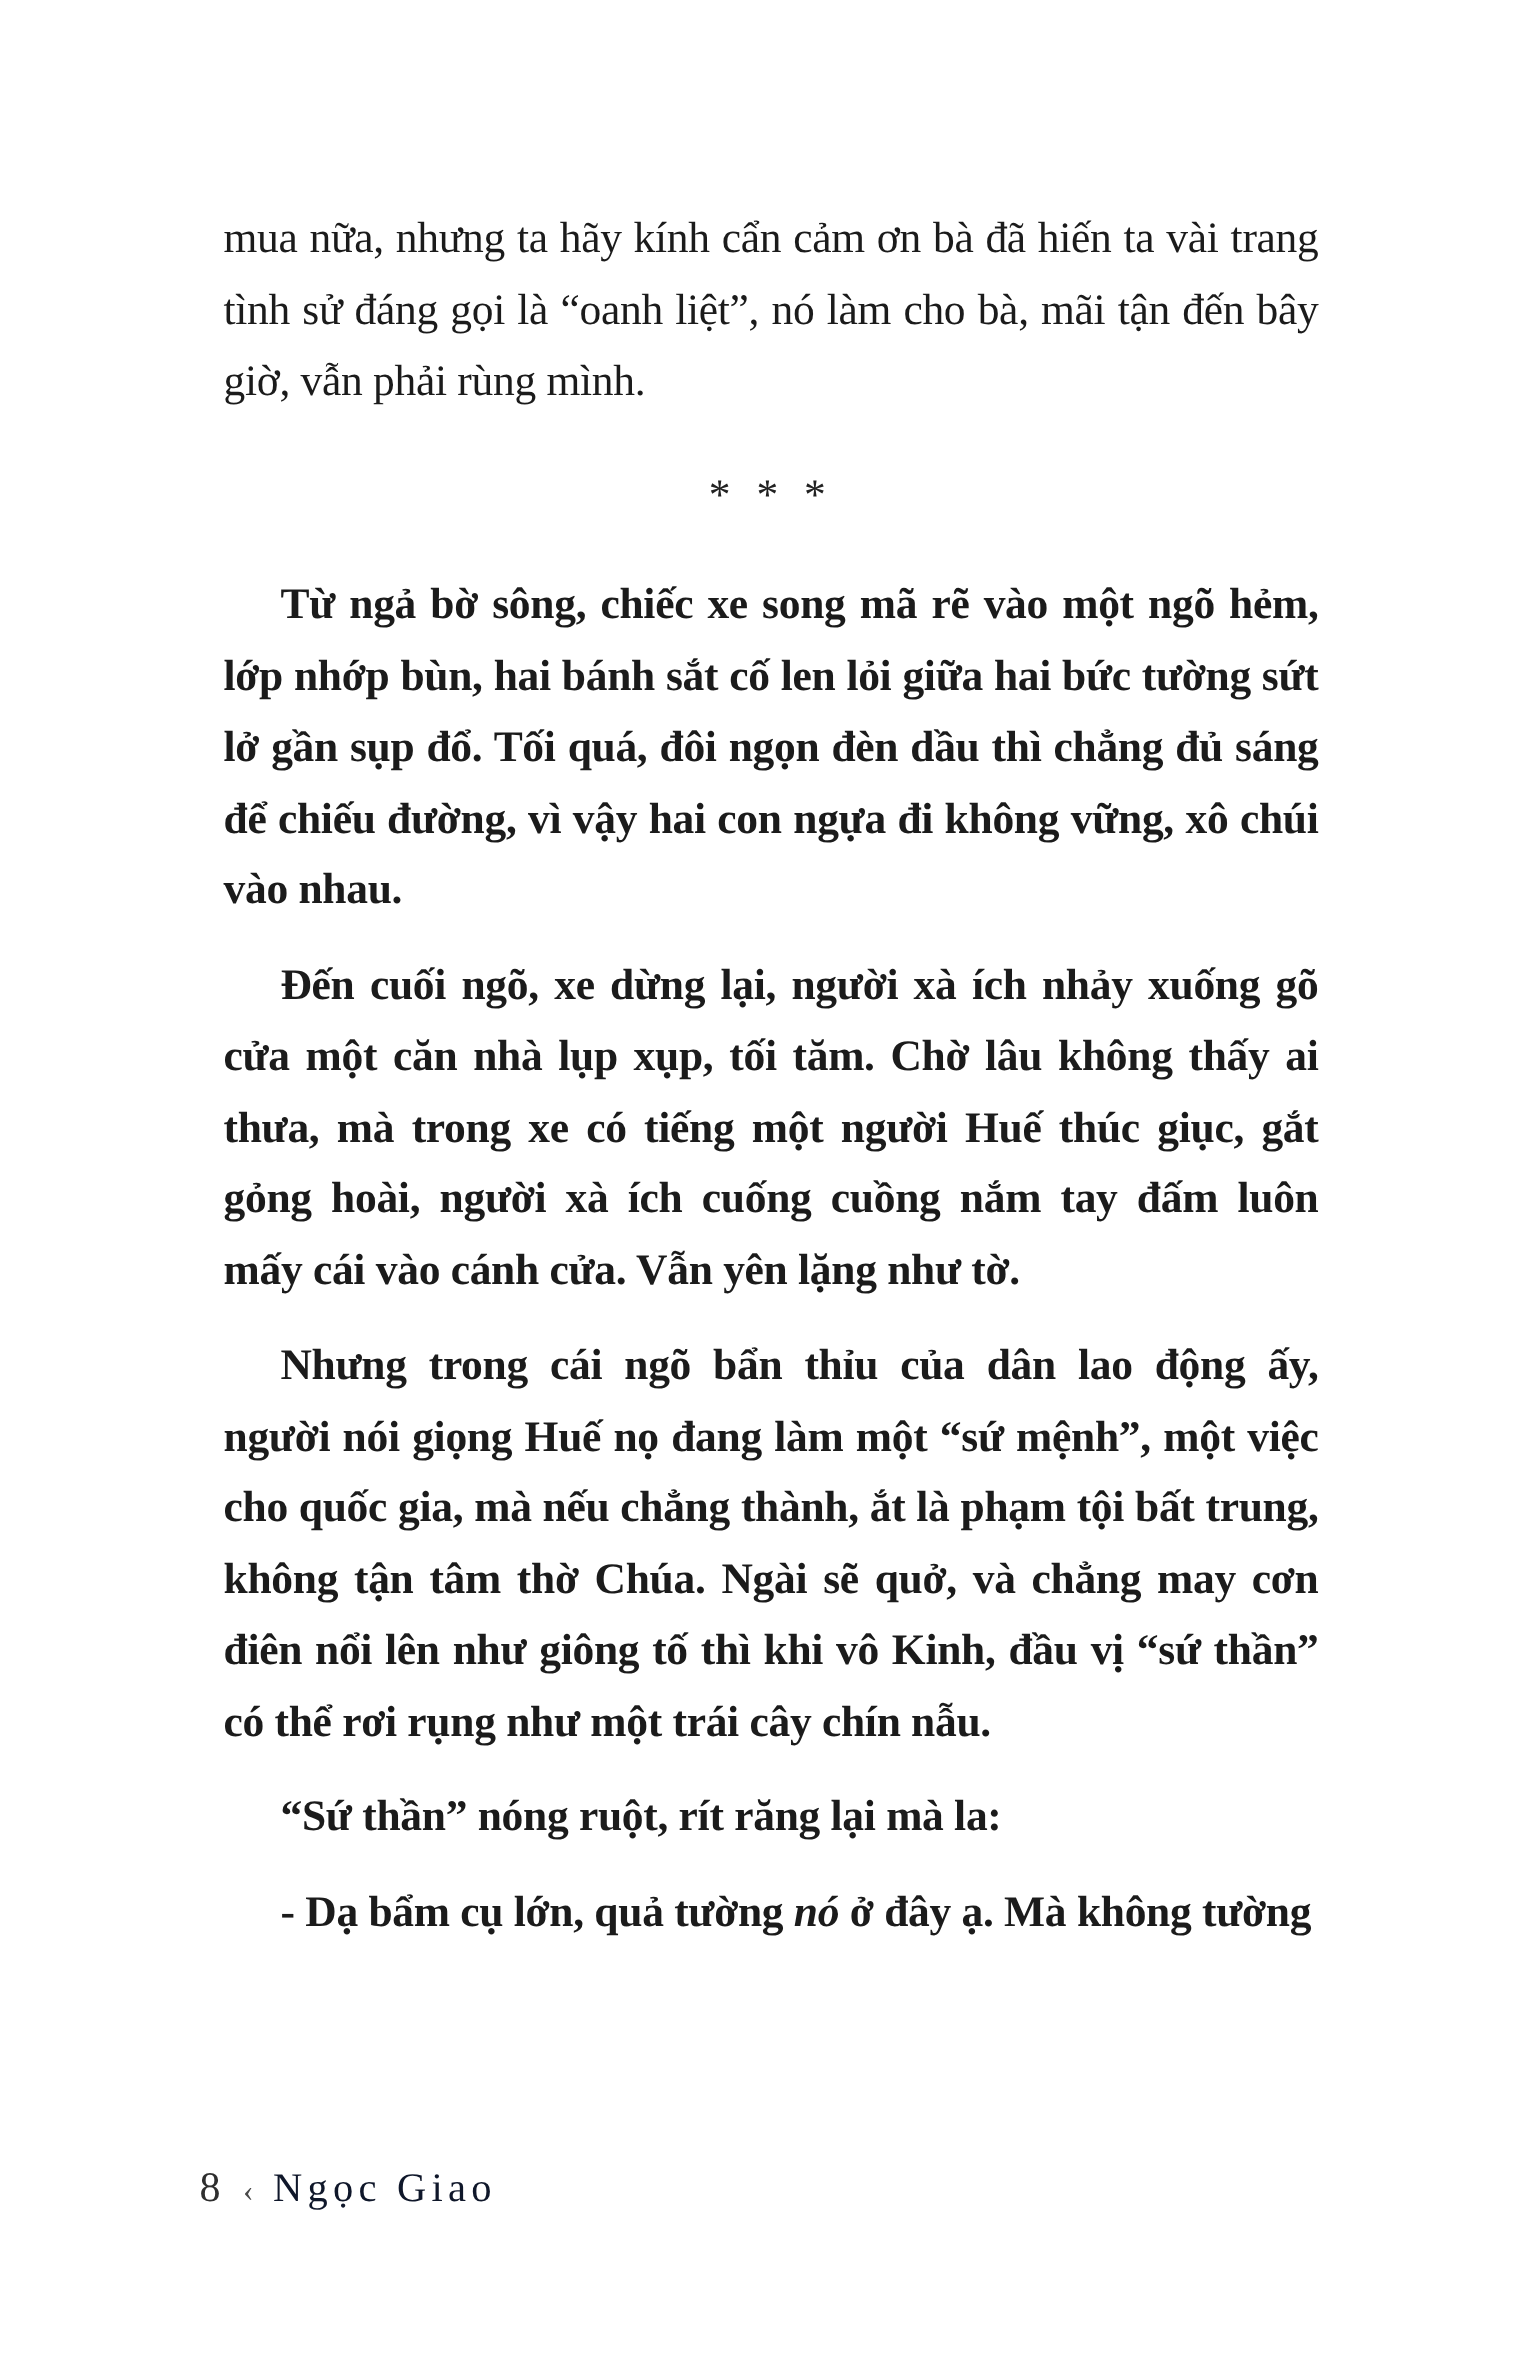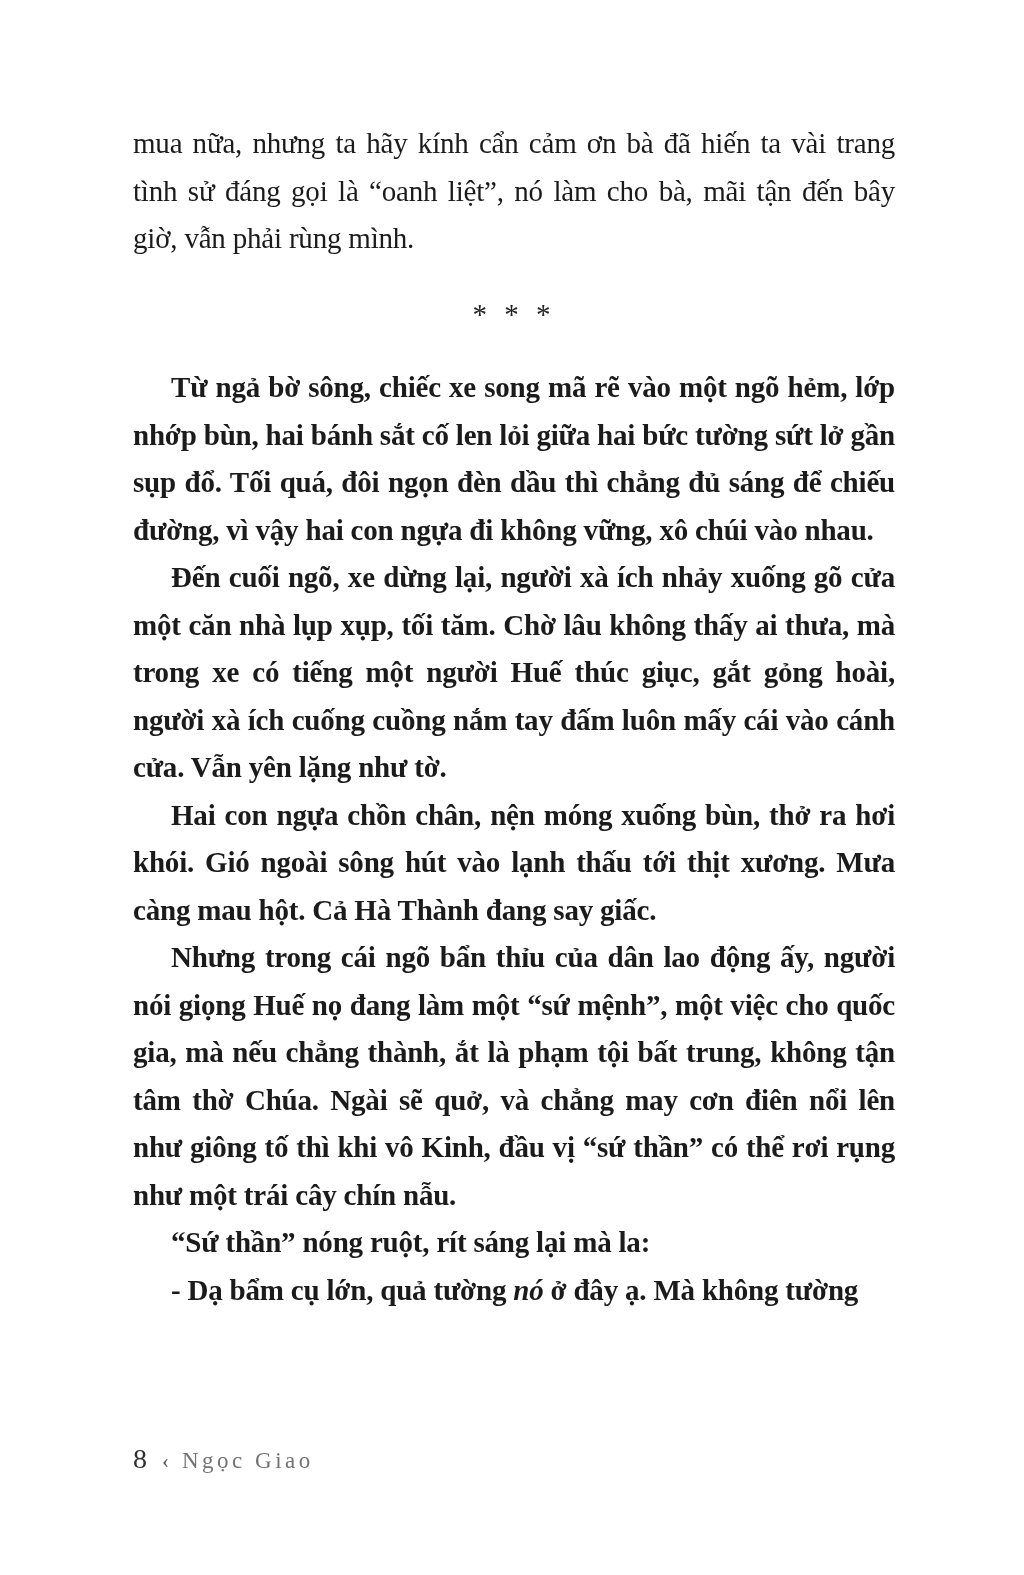--- a/index.html
+++ b/index.html
@@ -20,21 +20,21 @@
     position: absolute;
     left: 133px;
     top: 120px;
     width: 762px;
     font-size: 29px;
     line-height: 47.5px;
     letter-spacing: -0.2px;
     text-align: justify;
   }
   .para {
-    margin: 0;
+    margin: 16px;
   }
   .para.indent {
     text-indent: 38px;
     font-weight: bold;
   }
   .para.single-line {
     white-space: nowrap;
     text-align: left;
   }
   .para em {
@@ -58,37 +58,36 @@
   }
   .page-number {
     font-size: 28px;
   }
   .footer-sep {
     font-size: 21px;
     color: #4a4a4a;
     margin: 0 13px 0 15px;
   }
   .author {
-    font-size: 23px;
+    font-size: 27px;
     letter-spacing: 3.5px;
-    color: #737373;
+    color: #0f172a;
   }
 </style>
 </head>
 <body>
 
 <div class="page">
   <main class="text-block" id="body-container">
       <p class="para"><span>mua nữa, nhưng ta hãy kính cẩn cảm ơn bà đã hiến ta vài trang tình sử đáng gọi là “oanh liệt”, nó làm cho bà, mãi tận đến bây giờ, vẫn phải rùng mình.</span></p>
       <div class="separator">* * *</div>
       <p class="para indent"><span>Từ ngả bờ sông, chiếc xe song mã rẽ vào một ngõ hẻm, lớp nhớp bùn, hai bánh sắt cố len lỏi giữa hai bức tường sứt lở gần sụp đổ. Tối quá, đôi ngọn đèn dầu thì chẳng đủ sáng để chiếu đường, vì vậy hai con ngựa đi không vững, xô chúi vào nhau.</span></p>
       <p class="para indent"><span>Đến cuối ngõ, xe dừng lại, người xà ích nhảy xuống gõ cửa một căn nhà lụp xụp, tối tăm. Chờ lâu không thấy ai thưa, mà trong xe có tiếng một người Huế thúc giục, gắt gỏng hoài, người xà ích cuống cuồng nắm tay đấm luôn mấy cái vào cánh cửa. Vẫn yên lặng như tờ.</span></p>
-      <p class="para indent"><span>Hai con ngựa chồn chân, nện móng xuống bùn, thở ra hơi khói. Gió ngoài sông hút vào lạnh thấu tới thịt xương. Mưa càng mau hột. Cả Hà Thành đang say giấc.</span></p>
       <p class="para indent"><span>Nhưng trong cái ngõ bẩn thỉu của dân lao động ấy, người nói giọng Huế nọ đang làm một “sứ mệnh”, một việc cho quốc gia, mà nếu chẳng thành, ắt là phạm tội bất trung, không tận tâm thờ Chúa. Ngài sẽ quở, và chẳng may cơn điên nổi lên như giông tố thì khi vô Kinh, đầu vị “sứ thần” có thể rơi rụng như một trái cây chín nẫu.</span></p>
-      <p class="para indent single-line"><span>“Sứ thần” nóng ruột, rít sáng lại mà la:</span></p>
+      <p class="para indent single-line"><span>“Sứ thần” nóng ruột, rít răng lại mà la:</span></p>
       <p class="para indent single-line"><span>- Dạ bẩm cụ lớn, quả tường </span><em>nó</em><span> ở đây ạ. Mà không tường</span></p>
     </main>
   <footer class="page-footer">
     <span class="page-number">8</span>
     <span class="footer-sep">‹</span>
     <span class="author">Ngọc Giao</span>
   </footer>
 </div>
 
 </body></html>

